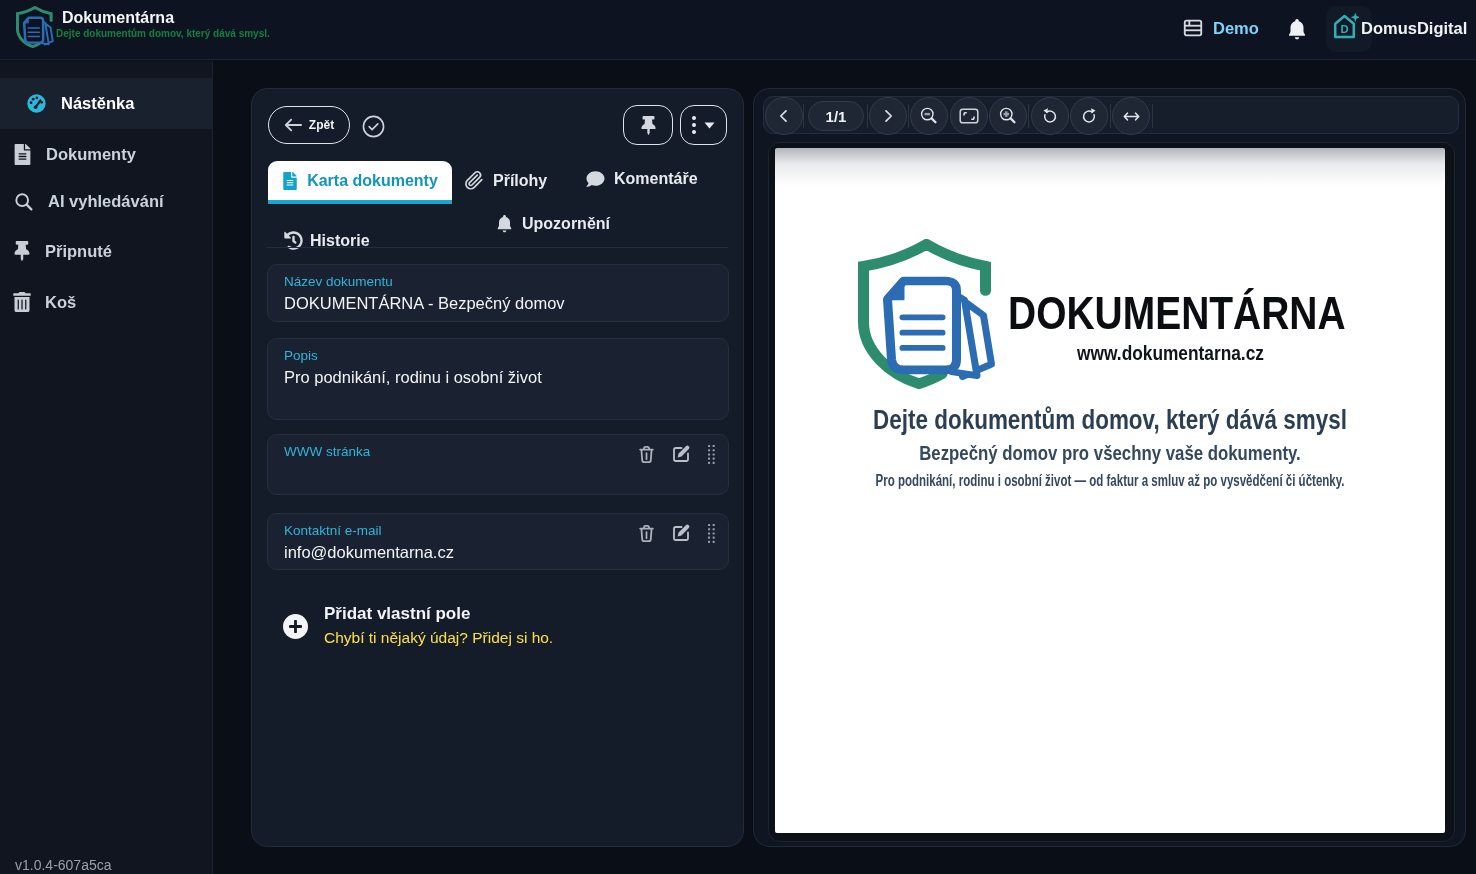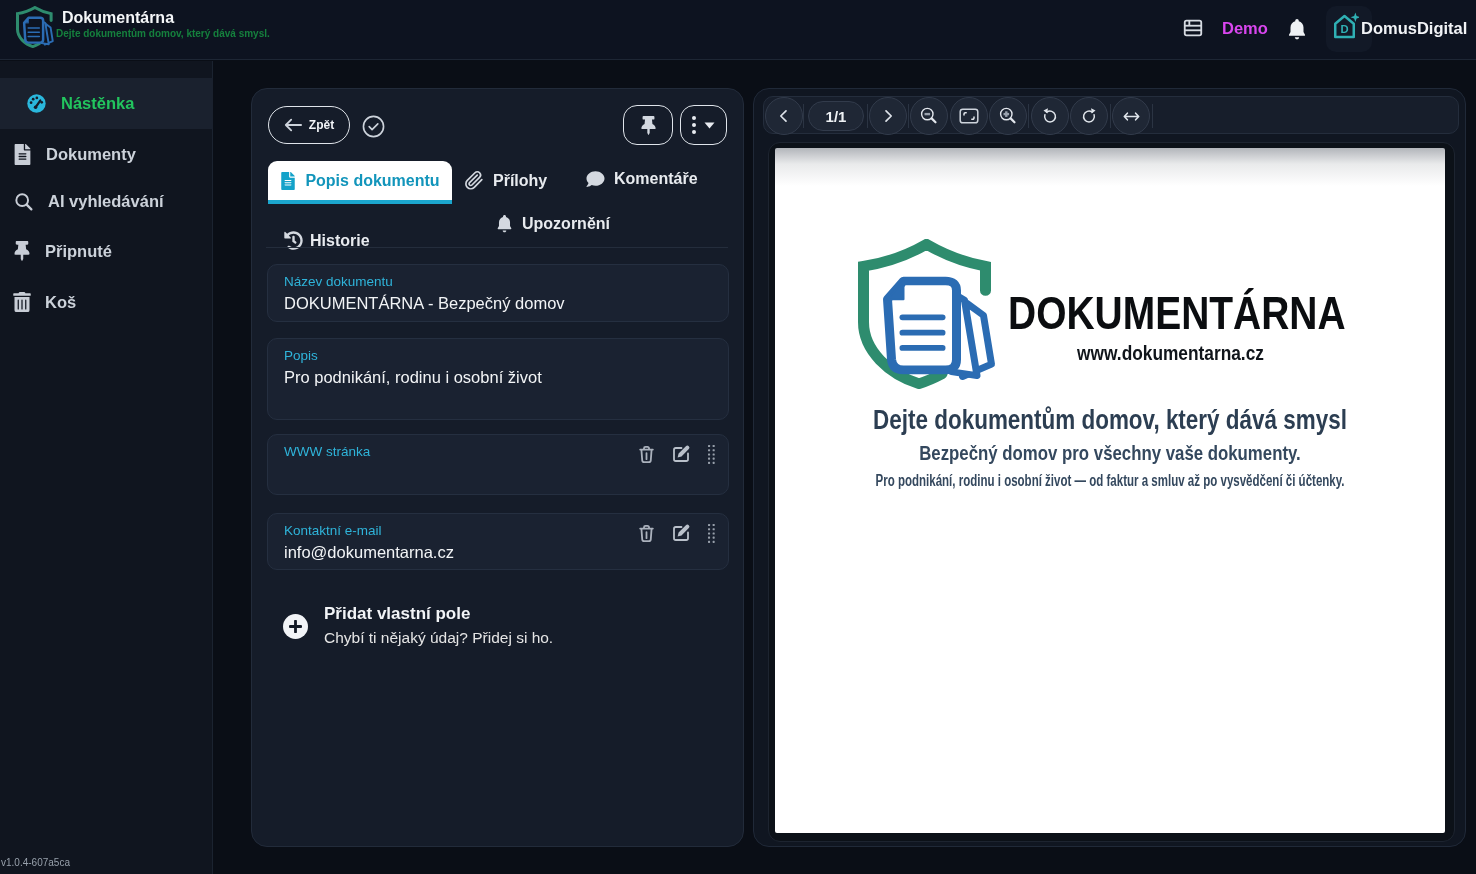--- a/index.html
+++ b/index.html
@@ -5,52 +5,52 @@
 <style>
 * { margin:0; padding:0; box-sizing:border-box; }
 html,body { width:1476px; height:874px; overflow:hidden; background:#0a0e16; font-family:"Liberation Sans",sans-serif; }
 body { will-change:transform; }
 
 
 #header { position:absolute; left:0; top:0; width:1476px; height:60px; background:#0d1320; border-bottom:1px solid #1d2634; }
 #hlogo { position:absolute; left:16px; top:6px; width:38px; height:42px; }
 #htitle { position:absolute; left:62px; top:9px; font-size:16px; font-weight:bold; color:#f4f6f8; }
 #hsub { position:absolute; left:56px; top:28px; font-size:10px; font-weight:bold; color:#15803d; }
-#demo { position:absolute; left:1182px; top:17px; display:flex; align-items:center; gap:18px; color:#d946ef; font-size:16.5px; font-weight:bold; }
+#demo { position:absolute; left:1182px; top:17px; display:flex; align-items:center; gap:9px; color:#7dd3fc; font-size:16.5px; font-weight:bold; }
 #bell { position:absolute; left:1287px; top:18px; }
 #acct { position:absolute; left:1326px; top:6px; width:46px; height:46px; background:#121927; border-radius:10px; }
 #acctlogo { position:absolute; left:1330px; top:11px; }
 #acctname { position:absolute; left:1361px; top:19px; font-size:16.5px; font-weight:bold; color:#f1f3f6; }
 
 
 #sidebar { position:absolute; left:0; top:61px; width:213px; height:813px; background:#10151f; border-right:1px solid #1b2330; }
 .nav-item { position:absolute; left:0; width:213px; height:49px; display:flex; align-items:center; gap:14px; padding-left:13px; color:#ccd2da; font-size:16.5px; font-weight:bold; }
-.nav-item.active { background:#1a212e; color:#22c55e;padding-left:26px; }
-#version { position:absolute; left:1px; top:857px; font-size:10px; color:#97a0ab; }
+.nav-item.active { background:#1a212e; color:#ffffff;padding-left:26px; }
+#version { position:absolute; left:15px; top:857px; font-size:14px; color:#97a0ab; }
 
 
 #card { position:absolute; left:251px; top:88px; width:493px; height:759px; background:#151c29; border:1px solid #222b3a; border-radius:16px; }
 #btn-back { position:absolute; left:16px; top:17px; width:82px; height:38px; border:1.5px solid #dfe4ea; border-radius:19px; color:#f2f4f7; font-size:12px; font-weight:bold; display:flex; align-items:center; justify-content:center; gap:7px; }
 #chk { position:absolute; left:110px; top:26px; }
 #btn-pin { position:absolute; left:371px; top:16px; width:50px; height:40px; border:1.5px solid #dfe4ea; border-radius:14px; display:flex; align-items:center; justify-content:center; }
 #btn-dots { position:absolute; left:428px; top:16px; width:47px; height:40px; border:1.5px solid #dfe4ea; border-radius:14px; display:flex; align-items:center; justify-content:center; gap:8px; }
 
 .tab { position:absolute; display:flex; align-items:center; gap:9px; color:#e8ebef; font-size:16px; font-weight:bold; }
 #tab-active { left:16px; top:72px; width:184px; height:39px; background:#ffffff; border-radius:9px 9px 0 0; color:#1295bb; justify-content:center; }
 #tab-underline { position:absolute; left:16px; top:111px; width:184px; height:4px; background:#1ba6cd; }
 #tabsep { position:absolute; left:14px; top:158px; width:462px; height:1px; background:#242d3c; }
 
 .field { position:absolute; left:15px; width:462px; background:#1a2231; border:1px solid #252f40; border-radius:10px; }
 .flabel { position:absolute; left:16px; top:9px; font-size:13.5px; color:#2fb4da; }
 .fvalue { position:absolute; left:16px; top:29px; font-size:16.5px; color:#f2f4f6; }
 .ficons { position:absolute; right:12px; top:9px; display:flex; align-items:center; gap:16px; }
 
 #addrow-plus { position:absolute; left:31px; top:525px; width:25px; height:25px; border-radius:50%; background:#f2f4f7; display:flex; align-items:center; justify-content:center; }
 #addrow-t1 { position:absolute; left:72px; top:515px; font-size:17px; font-weight:bold; color:#f2f4f7; }
-#addrow-t2 { position:absolute; left:72px; top:540px; font-size:15.5px; color:#e5e5e5; }
+#addrow-t2 { position:absolute; left:72px; top:540px; font-size:15.5px; color:#fde047; }
 
 
 #panel { position:absolute; left:753px; top:88px; width:713px; height:759px; background:#101621; border:1px solid #202938; border-radius:16px; }
 #toolbar { position:absolute; left:9px; top:7px; width:696px; height:38px; background:#171e2b; border:1px solid #242d3c; border-radius:10px;padding-left:40px; }
 .tbtn { position:absolute; top:0px; width:38px; height:38px; border-radius:50%; background:#1f2735; border:1px solid #323b4b; display:flex; align-items:center; justify-content:center; }
 #tpage { position:absolute; left:44px; top:4px; width:56px; height:30px; border-radius:15px; border:1px solid #323b4b; background:#1f2735; color:#eef1f4; font-size:15px; font-weight:bold; display:flex; align-items:center; justify-content:center; }
 .tsep { position:absolute; top:7px; width:1px; height:24px; background:#2b3443; }
 
 #preview { position:absolute; left:14px; top:53px; width:687px; height:700px; background:#0c1118; border:1px solid #1d2430; border-radius:12px; }
 #page { position:absolute; left:6px; top:5px; width:670px; height:685px; background:#ffffff; background:linear-gradient(180deg,#b2b5ba 0px,#e9eaeb 16px,#ffffff 38px); border-radius:2px; }
@@ -168,21 +168,21 @@
       </svg>
       <svg width="11" height="7" viewBox="0 0 11 7">
         <path d="M0.5 0.5 L10.5 0.5 L5.5 6.5 Z" fill="#e8ebf0"></path>
       </svg>
     </div>
 
   <div class="tab" id="tab-active">
       <svg width="16" height="18" viewBox="0 0 384 512">
         <path fill="#13a2c9" d="M224 136V0H24C10.7 0 0 10.7 0 24v464c0 13.3 10.7 24 24 24h336c13.3 0 24-10.7 24-24V160H248c-13.2 0-24-10.8-24-24zm64 236c0 6.6-5.4 12-12 12H108c-6.6 0-12-5.4-12-12v-8c0-6.6 5.4-12 12-12h168c6.6 0 12 5.4 12 12v8zm0-64c0 6.6-5.4 12-12 12H108c-6.6 0-12-5.4-12-12v-8c0-6.6 5.4-12 12-12h168c6.6 0 12 5.4 12 12v8zm0-72v8c0 6.6-5.4 12-12 12H108c-6.6 0-12-5.4-12-12v-8c0-6.6 5.4-12 12-12h168c6.6 0 12 5.4 12 12zm96-114.1v6.1H256V0h6.1c6.4 0 12.5 2.5 17 7l97.9 98c4.5 4.5 7 10.6 7 16.9z"></path>
       </svg>
-      <span>Popis dokumentu</span>
+      <span>Karta dokumenty</span>
     </div>
   <div id="tab-underline"></div>
   <div class="tab" style="left:212px; top:81px;">
       <svg width="20" height="21" viewBox="0 0 24 24" fill="none" stroke="#d4d9e0" stroke-width="2" stroke-linecap="round">
         <path d="M21.4 11.05 L12.3 20.2 C10 22.5 6.3 22.5 4 20.2 C1.7 17.9 1.7 14.2 4 11.9 L13.2 2.7 C14.7 1.2 17.2 1.2 18.7 2.7 C20.2 4.3 20.2 6.7 18.7 8.2 L9.5 17.4 C8.7 18.2 7.5 18.2 6.7 17.4 C5.9 16.6 5.9 15.4 6.7 14.6 L15.9 5.5"></path>
       </svg>
       <span>Přílohy</span>
     </div>
   <div class="tab" style="left:334px; top:81px;">
       <svg width="19" height="18" viewBox="0 0 512 512">

